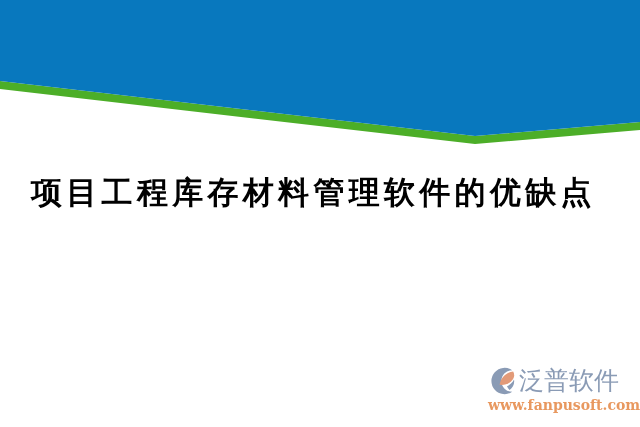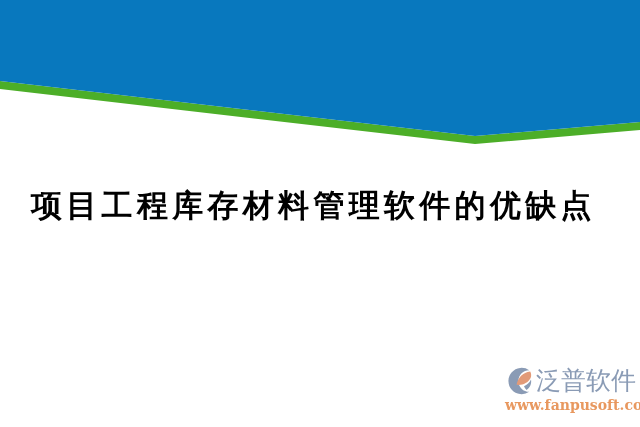--- a/index.html
+++ b/index.html
@@ -31,36 +31,36 @@
   #banner svg {
     display: block;
     width: 640px;
     height: 160px;
   }
 
   
   #title {
     position: absolute;
     left: 31px;
-    top: 185px;
+    top: 172px;
     width: 600px;
     margin: 0;
     font-family: "DejaVu Sans", "Liberation Sans", sans-serif;
     font-weight: bold;
     font-size: 31px;
     line-height: 40px;
     letter-spacing: 4.3px;
     color: #000000;
     white-space: nowrap;
   }
 
   
   #logo {
     position: absolute;
-    left: 503px;
+    left: 486px;
     top: 364px;
     width: 134px;
     height: 54px;
     text-align: right;
   }
   #logo-row {
     display: flex;
     align-items: center;
     height: 34px;
   }

